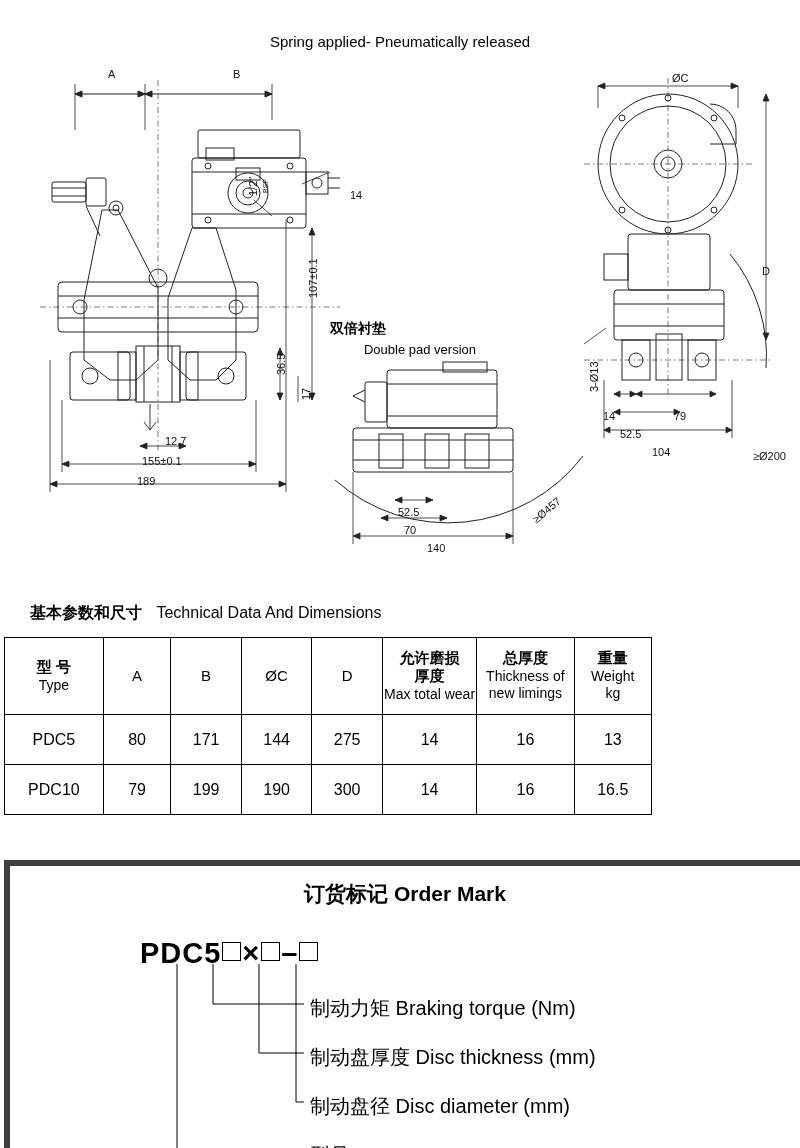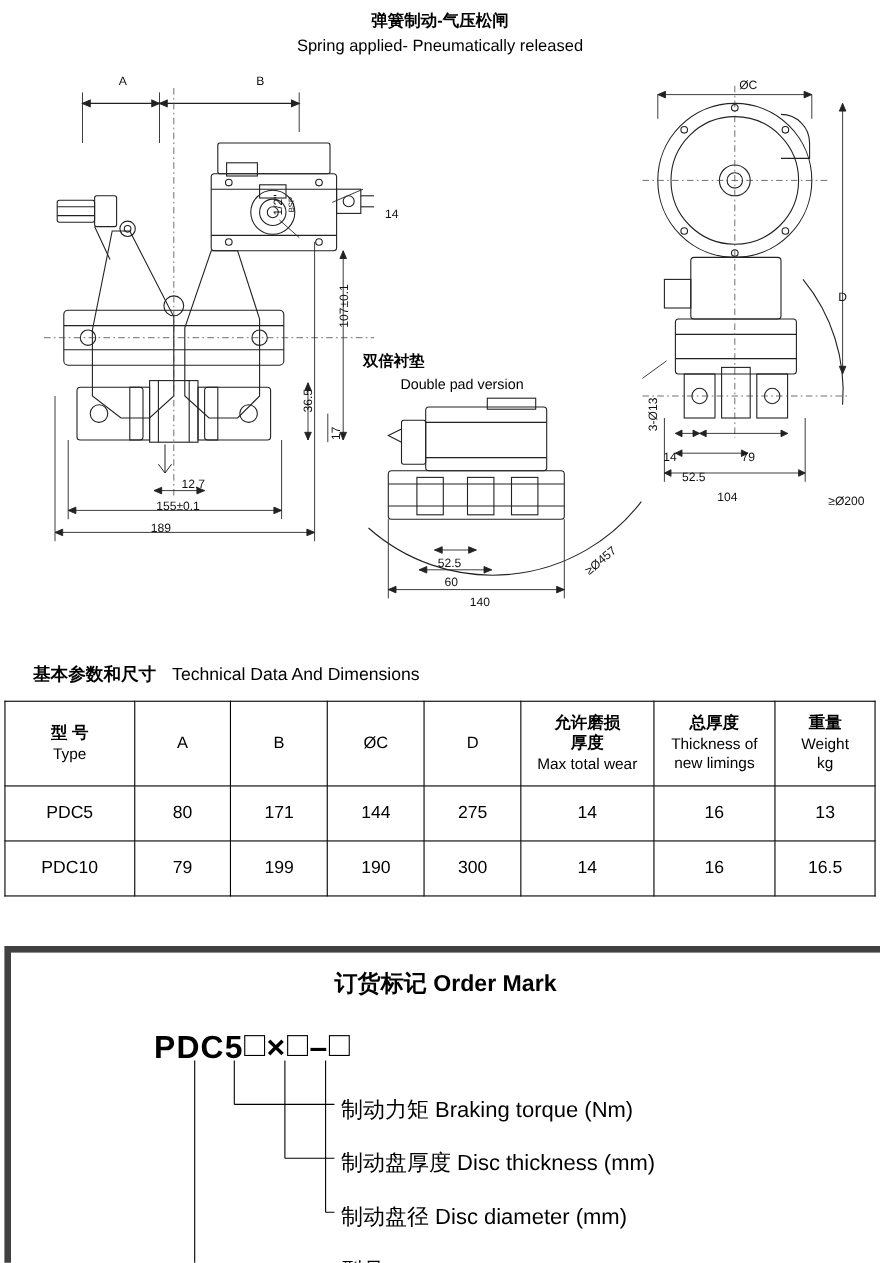--- a/index.html
+++ b/index.html
@@ -27,21 +27,21 @@
   svg{display:block;}
 
   
   .sec-head{
     position:absolute;left:30px;top:603px;font-size:16px;font-weight:bold;
   }
   .sec-head .en{font-weight:normal;}
 
   
   table.tech{
-    position:absolute;left:4px;top:637px;width:792px;
+    position:absolute;left:4px;top:637px;width:648px;
     border-collapse:collapse;
     font-size:15px;
   }
   table.tech th, table.tech td{
     border:1px solid #000;
     text-align:center;
     vertical-align:middle;
   }
   table.tech th{font-weight:bold;height:74px;line-height:1.25;}
   table.tech th .cn{font-size:15px;font-weight:bold;}
@@ -68,21 +68,20 @@
   }
   .order-line{
     position:absolute;font-size:20px;
   }
 </style>
 </head>
 <body>
 
 <div class="page">
 
-  <div class="abs title-cn" style="left:0;top:10px;width:800px;">弹簧制动-气压松闸</div>
   <div class="abs title-en" style="left:0;top:33px;width:800px;">Spring applied- Pneumatically released</div>
 
   <div class="abs" style="left:40px;top:60px;width:330px;height:440px;">
     <svg width="330" height="440" viewBox="0 0 330 440">
       <g fill="none" stroke="#222" stroke-width="1">
 
         <line x1="35" y1="24" x2="35" y2="70" stroke-width="0.8"></line>
         <line x1="105" y1="24" x2="105" y2="70" stroke-width="0.8"></line>
         <line x1="232" y1="24" x2="232" y2="60" stroke-width="0.8"></line>
         <line x1="35" y1="34" x2="105" y2="34"></line>
@@ -225,21 +224,21 @@
         <line x1="28" y1="176" x2="188" y2="176"></line>
         <path d="M28 176 l7 -3 l0 6 z" fill="#222"></path>
         <path d="M188 176 l-7 -3 l0 6 z" fill="#222"></path>
         <line x1="28" y1="112" x2="28" y2="184"></line>
         <line x1="188" y1="112" x2="188" y2="184"></line>
       </g>
     </svg>
   </div>
 
   <div class="abs dimtxt" style="left:398px;top:506px;">52.5</div>
-  <div class="abs dimtxt" style="left:404px;top:524px;">60</div>
+  <div class="abs dimtxt" style="left:404px;top:524px;">70</div>
   <div class="abs dimtxt" style="left:427px;top:542px;">140</div>
   <div class="abs dimtxt" style="left:530px;top:516px;transform:rotate(-40deg);transform-origin:left top;">≥Ø457</div>
 
   <div class="abs" style="left:570px;top:68px;width:220px;height:400px;">
     <svg width="220" height="400" viewBox="0 0 220 400">
       <g fill="none" stroke="#222" stroke-width="1">
 
         <circle cx="98" cy="96" r="70"></circle>
         <circle cx="98" cy="96" r="58"></circle>
         <circle cx="98" cy="96" r="14"></circle>

